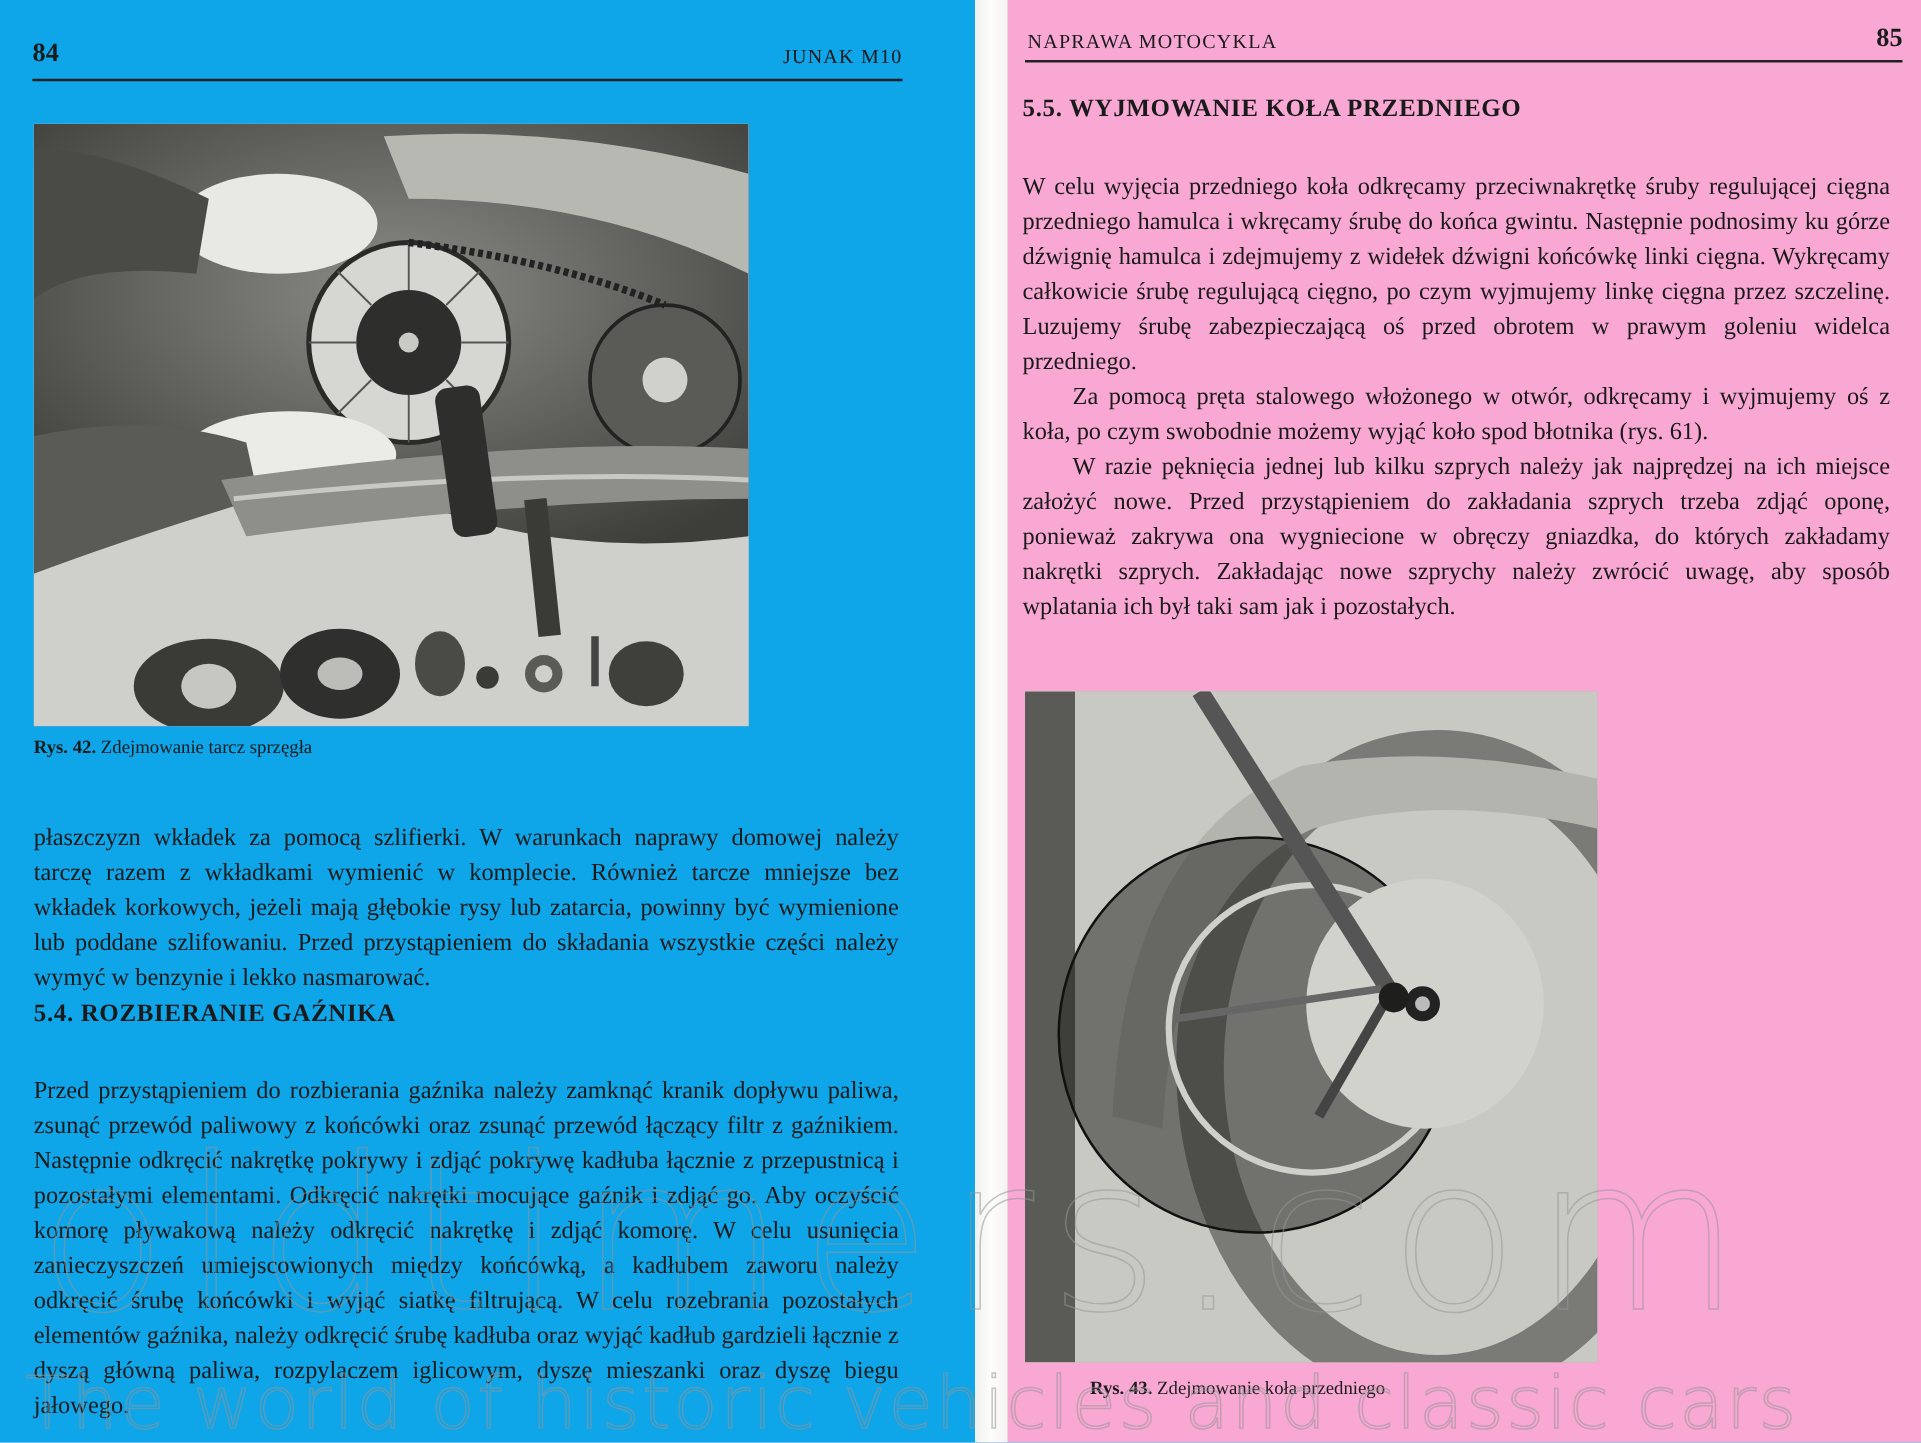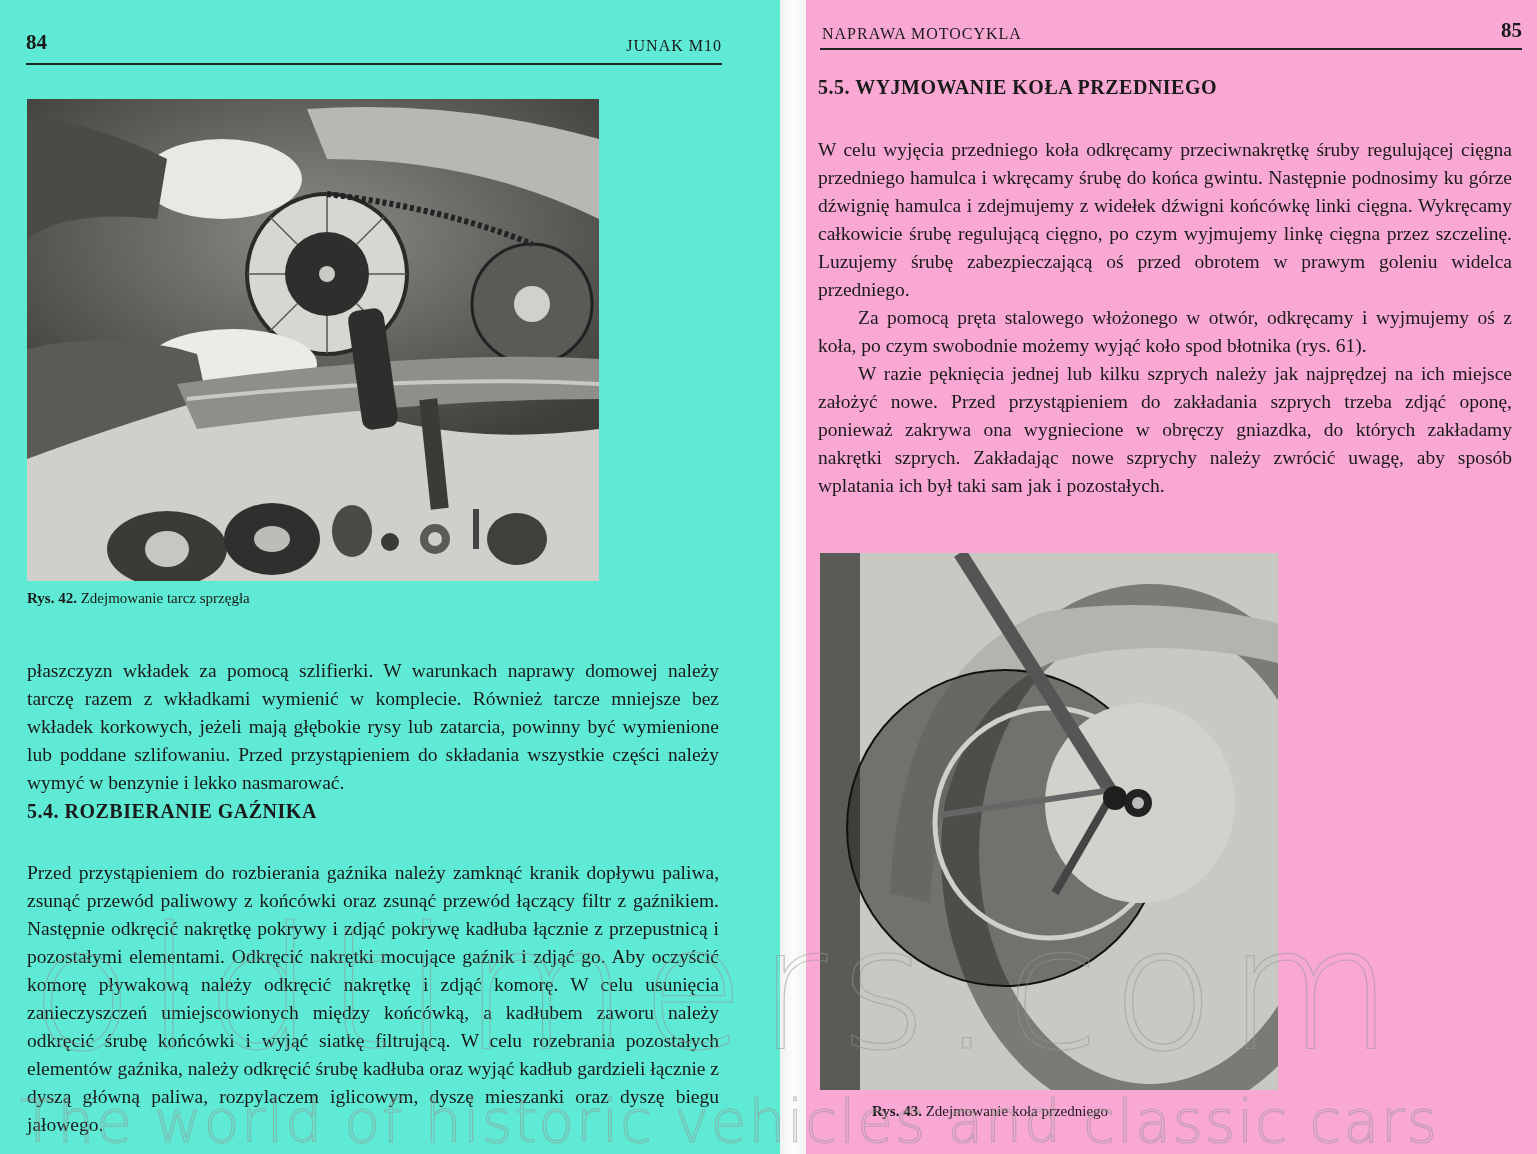--- a/index.html
+++ b/index.html
@@ -4,21 +4,21 @@
 <style>
   html, body { margin: 0; padding: 0; }
   body {
     width: 1537px; height: 1154px; overflow: hidden;
     background: #f7f7f5;
     font-family: "Liberation Serif", "DejaVu Serif", serif;
     color: #1a1a1a;
     position: relative;
   }
   .spread { position: absolute; inset: 0; display: flex; }
-  .page { position: relative; height: 1154px; background: #5eead4; }
+  .page { position: relative; height: 1154px; background: #0ea5e9; }
   .page.left { width: 782px; }
   .page.right { width: 755px; background: #f9a8d4; }
   .gutter { position: absolute; left: 780px; top: 0; width: 26px; height: 1154px;
     background: linear-gradient(90deg, #f0f0ee, #fdfdfc 50%, #f3f3f1); }
 
   
   .runhead { position: absolute; top: 30px; display: flex; align-items: flex-end; justify-content: space-between; }
   .left .runhead { left: 26px; width: 696px; }
   .right .runhead { left: 40px; width: 700px; top: 18px; }
   .page-num { font-size: 21px; font-weight: bold; }

